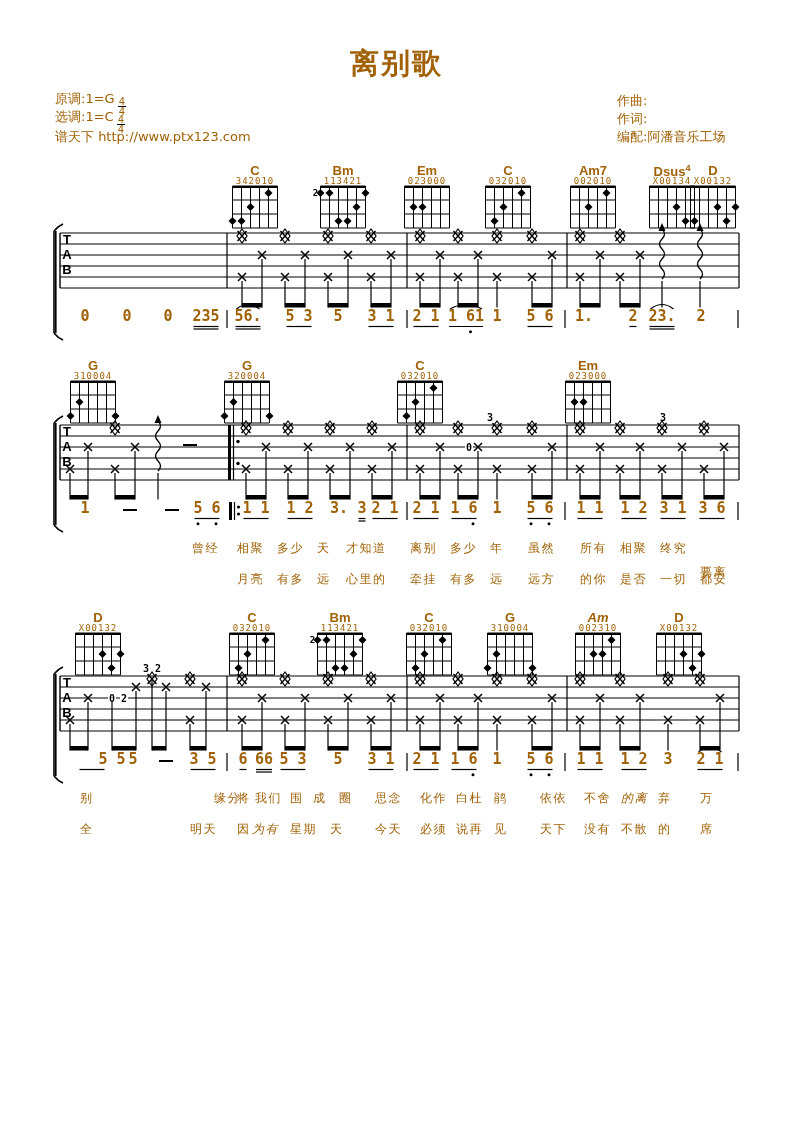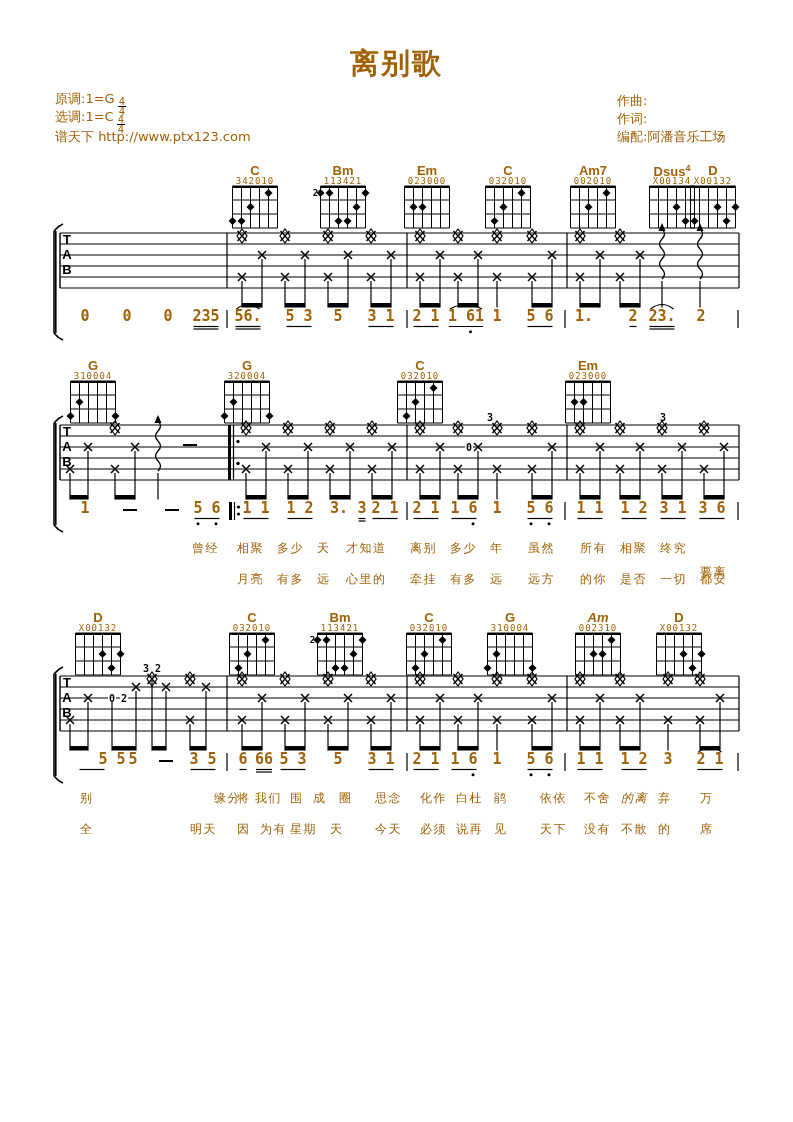--- a/index.html
+++ b/index.html
@@ -824,21 +824,21 @@
     <div class="lyr" style="left: 456px; top: 790px;">白杜</div>
     <div class="lyr" style="left: 494px; top: 790px;">鹃</div>
     <div class="lyr" style="left: 540px; top: 790px;">依依</div>
     <div class="lyr" style="left: 584px; top: 790px;">不舍</div>
     <div class="lyr" style="left: 621px; top: 790px; font-style: italic;">的离</div>
     <div class="lyr" style="left: 658px; top: 790px;">弃</div>
     <div class="lyr" style="left: 700px; top: 790px;">万</div>
     <div class="lyr" style="left: 80px; top: 821px;">全</div>
     <div class="lyr" style="left: 190px; top: 821px;">明天</div>
     <div class="lyr" style="left: 237px; top: 821px;">因</div>
-    <div class="lyr" style="left: 260px; top: 821px;">为有</div>
+    <div class="lyr" style="left: 252px; top: 821px; font-style: italic;">为有</div>
     <div class="lyr" style="left: 290px; top: 821px;">星期</div>
     <div class="lyr" style="left: 330px; top: 821px;">天</div>
     <div class="lyr" style="left: 375px; top: 821px;">今天</div>
     <div class="lyr" style="left: 420px; top: 821px;">必须</div>
     <div class="lyr" style="left: 456px; top: 821px;">说再</div>
     <div class="lyr" style="left: 494px; top: 821px;">见</div>
     <div class="lyr" style="left: 540px; top: 821px;">天下</div>
     <div class="lyr" style="left: 584px; top: 821px;">没有</div>
     <div class="lyr" style="left: 621px; top: 821px;">不散</div>
     <div class="lyr" style="left: 658px; top: 821px;">的</div>

